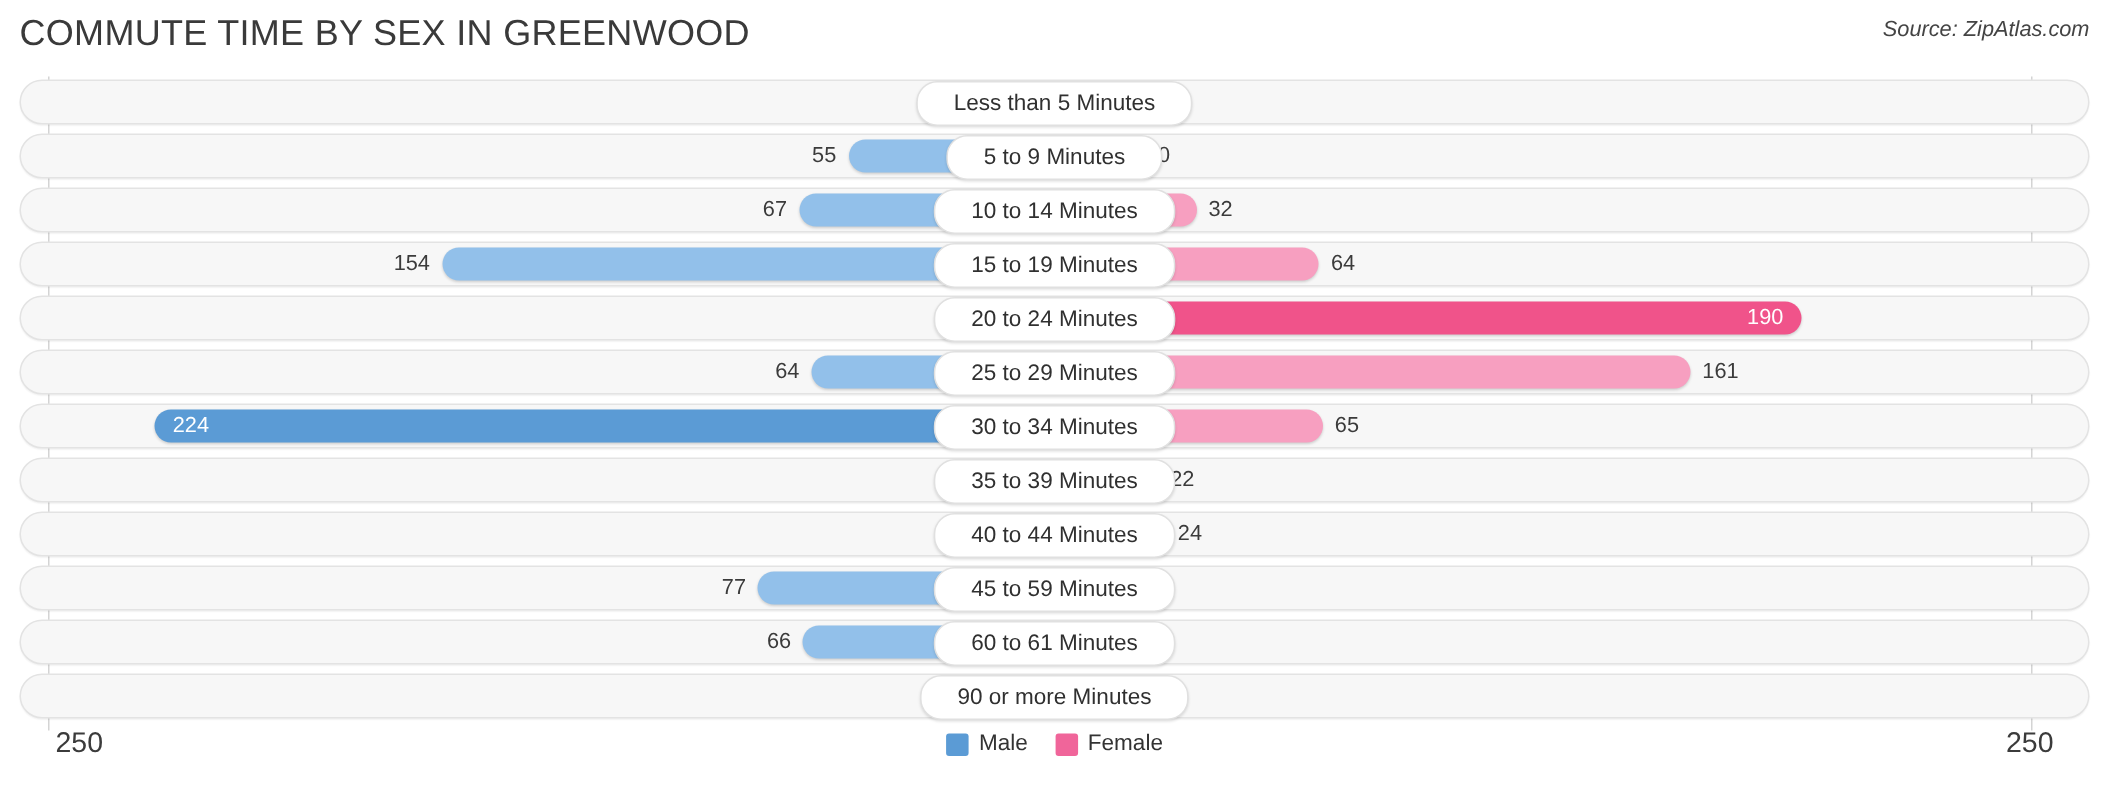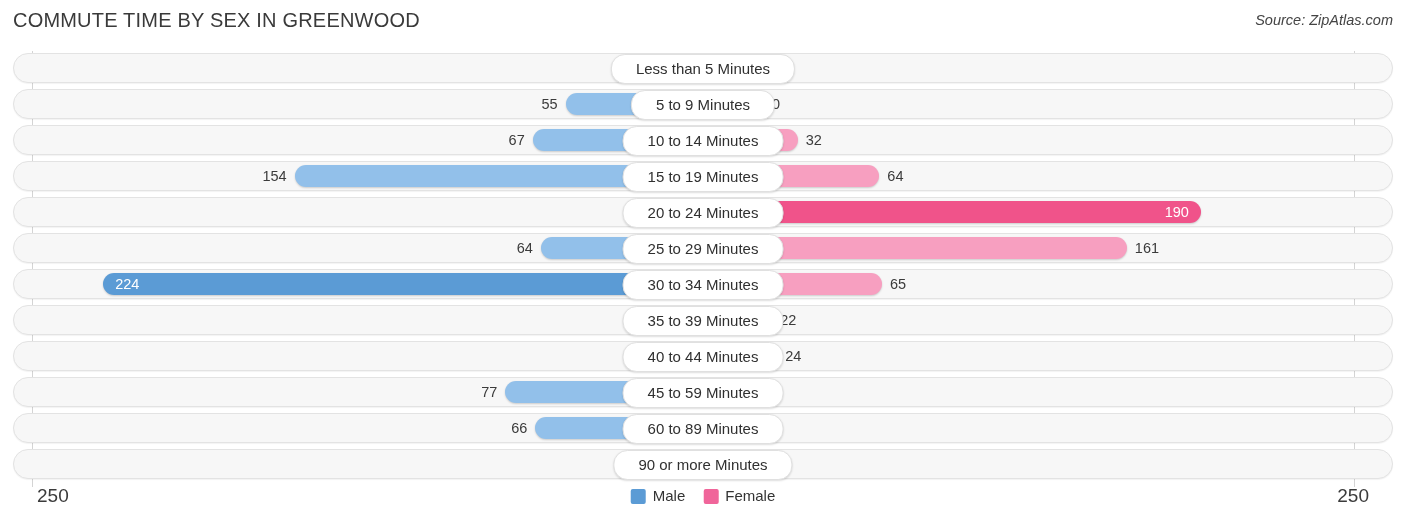--- a/index.html
+++ b/index.html
@@ -27,21 +27,21 @@
     position: absolute;
     top: 0;
     left: 0;
     right: 0;
     height: 42px;
   }
   .chart-title {
     position: absolute;
     left: 13px;
     top: 9px;
-    font-size: 20px;
+    font-size: 24px;
     letter-spacing: 0.2px;
     color: #3a3a3a;
     font-weight: 400;
     white-space: nowrap;
   }
   .source-note {
     position: absolute;
     right: 13px;
     top: 12px;
     font-size: 14.5px;
@@ -326,21 +326,21 @@
         <div class="row">
           <div class="track"></div>
           <div class="bar-half left">
             <div class="bar male" title="60 to 89 Minutes — Male: 66" style="width: 180.576px; background: rgb(146, 192, 234);"></div>
             <div class="val male-side outside" style="right: 188.576px;">66</div>
           </div>
           <div class="bar-half right">
             <div class="bar female" title="60 to 89 Minutes — Female: 0" style="width: 48px; background: rgb(247, 159, 192);"></div>
             <div class="val female-side outside" style="left: 56px;">0</div>
           </div>
-          <div class="cat-pill">60 to 89 Minutes</div>
+          <div class="cat-pill">60 to 61 Minutes</div>
         </div>
         <div class="row">
           <div class="track"></div>
           <div class="bar-half left">
             <div class="bar male" title="90 or more Minutes — Male: 0" style="width: 48px; background: rgb(146, 192, 234);"></div>
             <div class="val male-side outside" style="right: 56px;">0</div>
           </div>
           <div class="bar-half right">
             <div class="bar female" title="90 or more Minutes — Female: 0" style="width: 48px; background: rgb(247, 159, 192);"></div>
             <div class="val female-side outside" style="left: 56px;">0</div>

